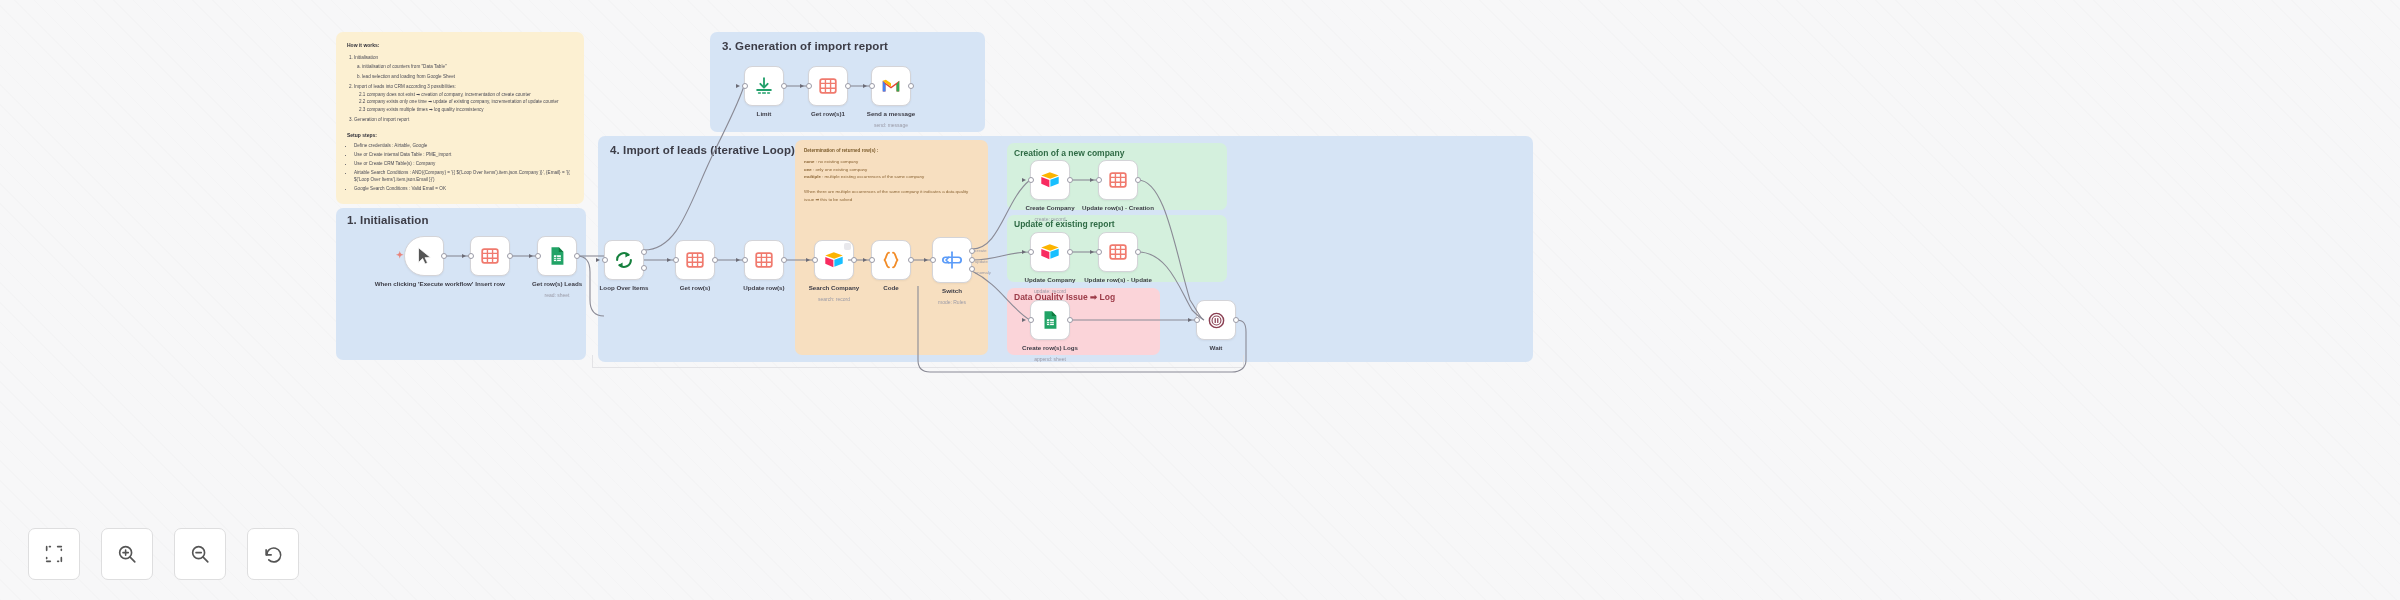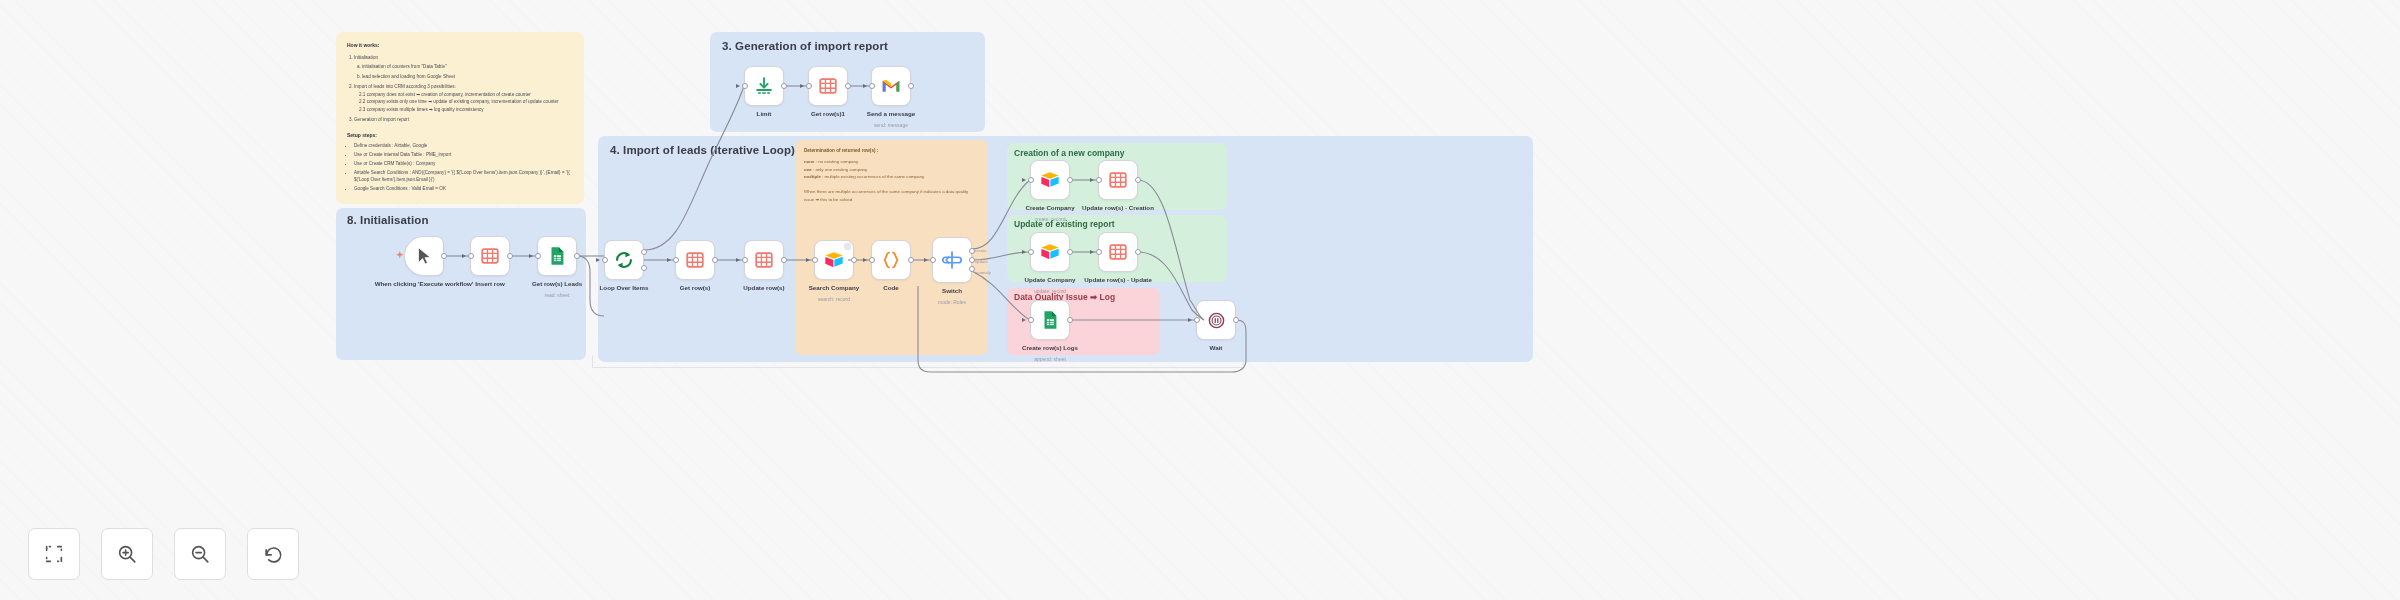--- a/index.html
+++ b/index.html
@@ -223,21 +223,21 @@
     </ul>
   </div>
 
   <div class="panel p-blue" style="left:710px; top:32px; width:275px; height:100px;"></div>
   <div class="panel-title" style="left:722px; top:40px;">3. Generation of import report</div>
 
   <div class="panel p-blue" style="left:598px; top:136px; width:935px; height:226px;"></div>
   <div class="panel-title" style="left:610px; top:144px;">4. Import of leads (Iterative Loop)</div>
 
   <div class="panel p-blue" style="left:336px; top:208px; width:250px; height:152px;"></div>
-  <div class="panel-title" style="left:347px; top:214px;">8. Initialisation</div>
+  <div class="panel-title" style="left:347px; top:214px;">1. Initialisation</div>
 
   <div class="panel p-orange" style="left:795px; top:140px; width:193px; height:215px; padding:8px 9px;">
     <div style="font-size:4.6px; font-weight:700; color:#7a5a2a; margin-bottom:5px;">Determination of returned row(s) :</div>
     <div style="font-size:4.4px; color:#8a6434; line-height:1.75;">
       <div><b>none</b>
            <span>: no existing company</span></div>
       <div><b>one</b>
            <span>: only one existing company</span></div>
       <div><b>multiple</b>
            <span>: multiple existing occurrences of the same company</span></div>

